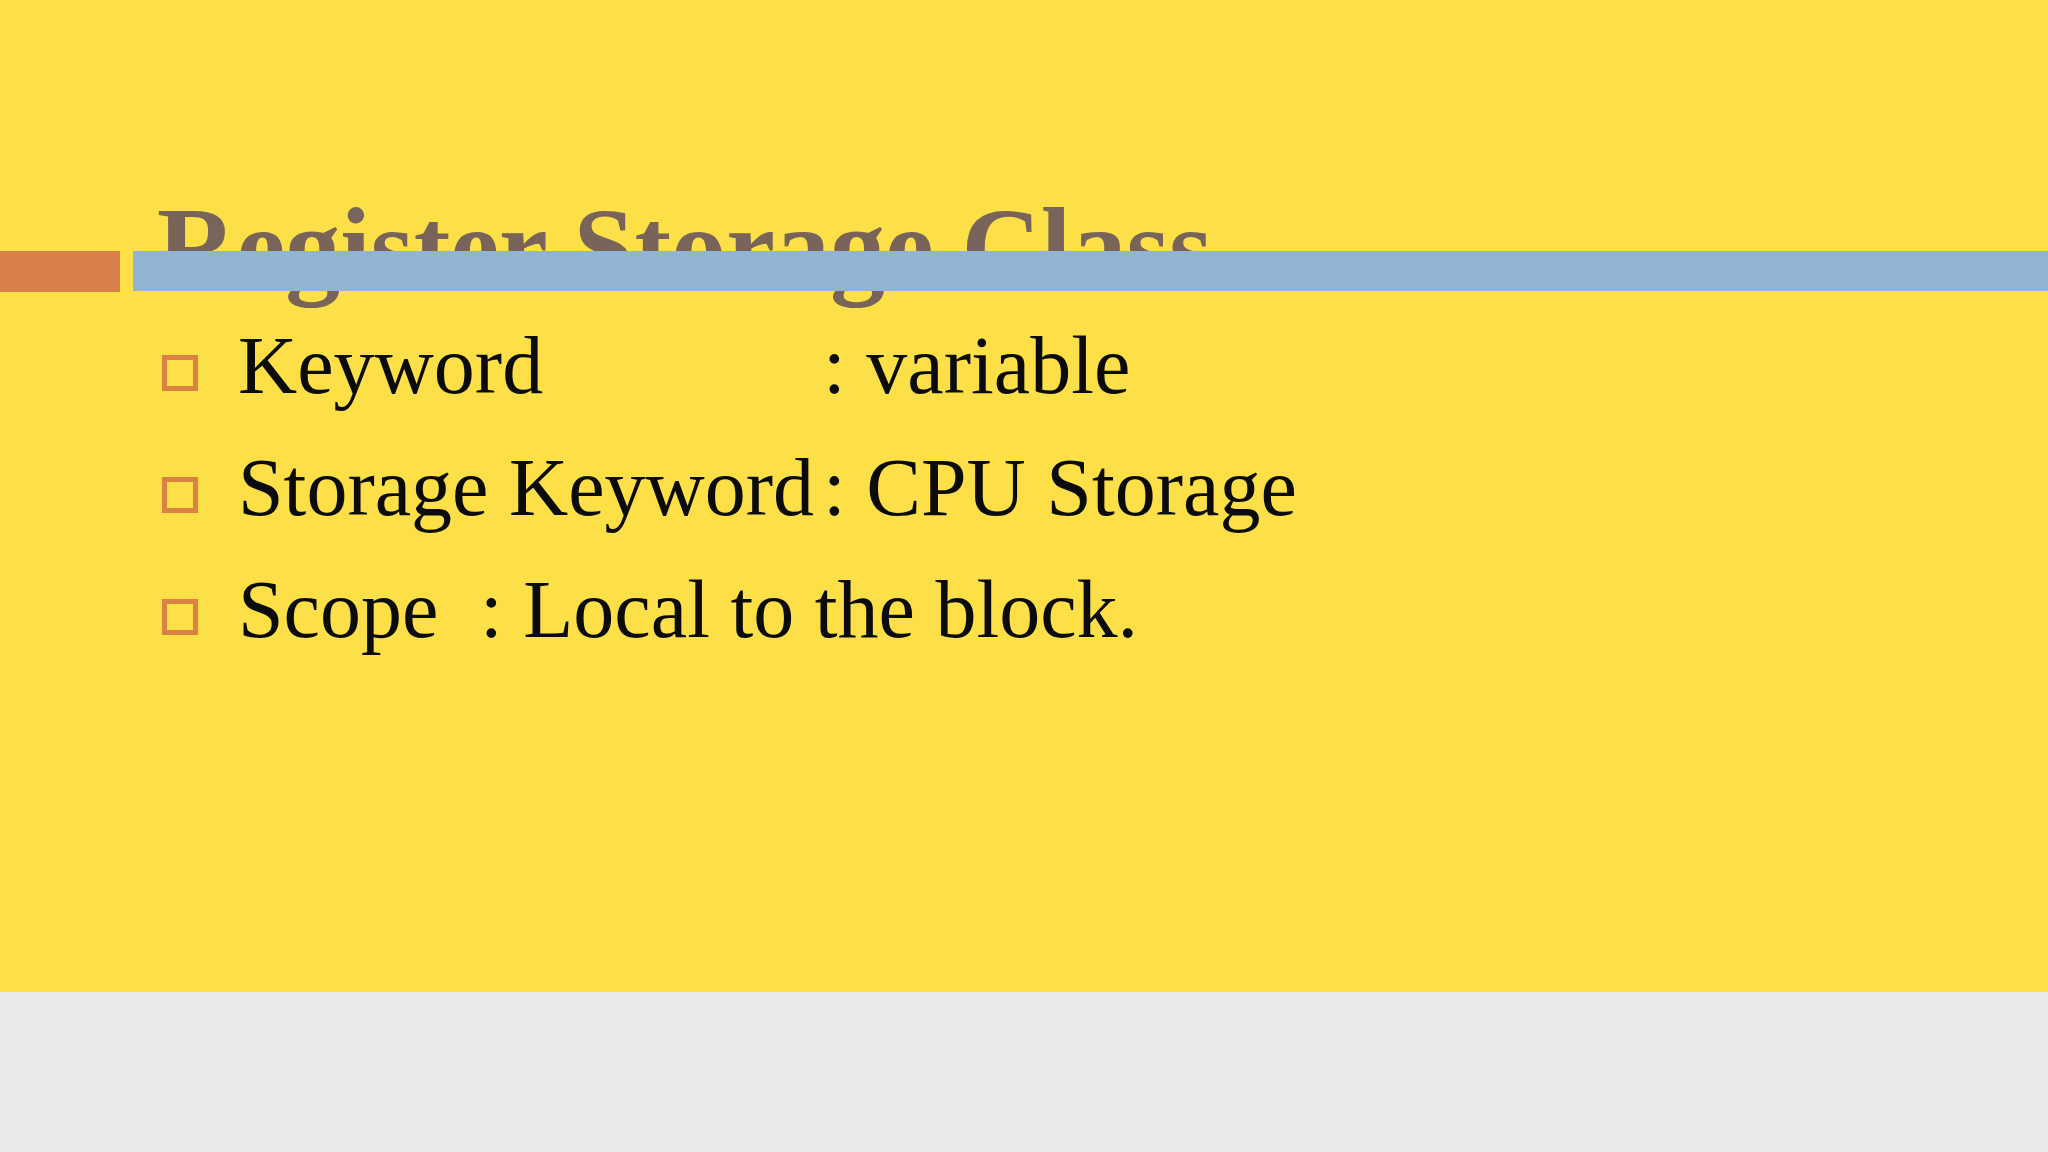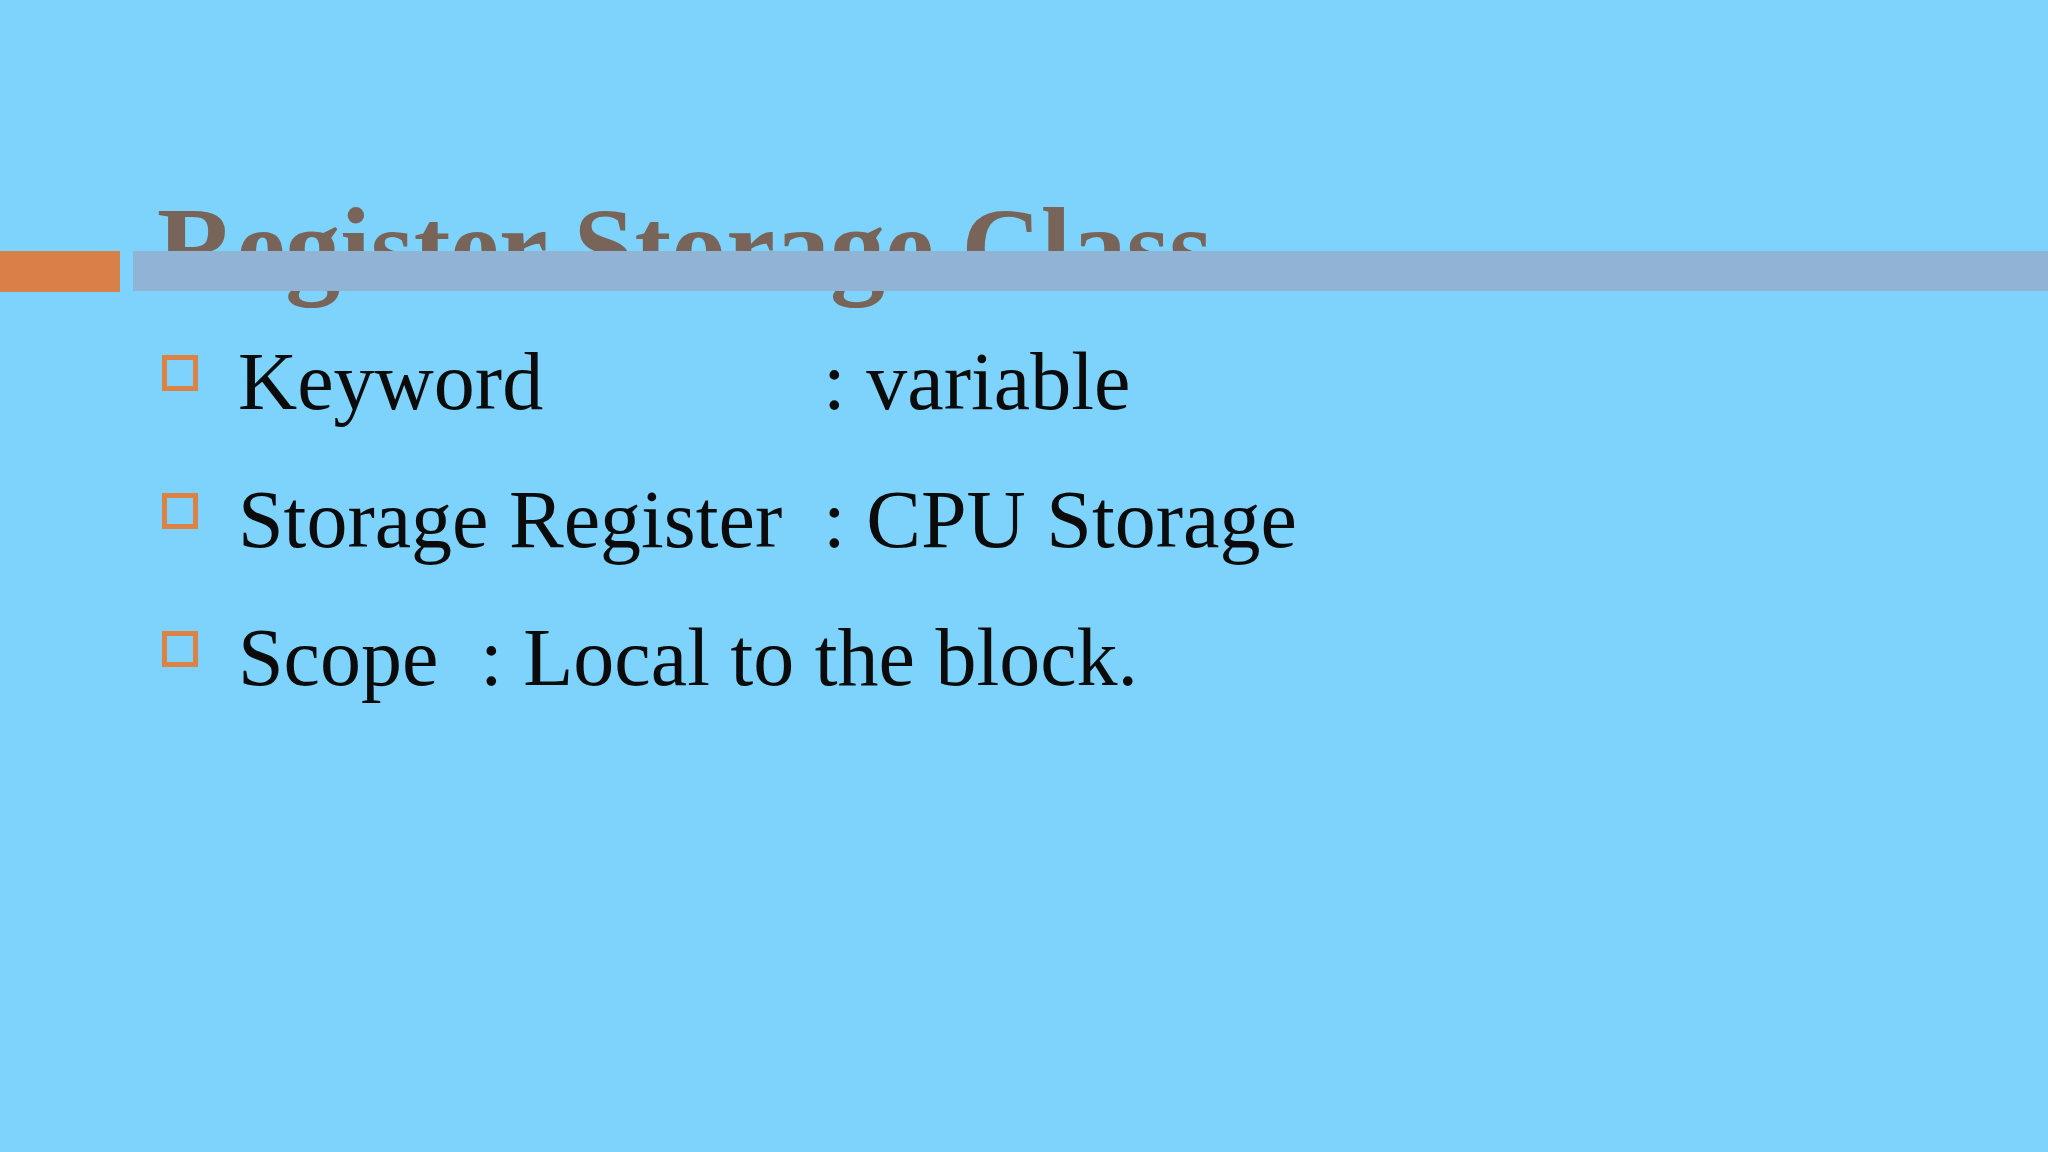--- a/index.html
+++ b/index.html
@@ -3,22 +3,22 @@
 <meta charset="utf-8">
 <style>
   html, body {
     margin: 0;
     padding: 0;
     background: #e9e9e9;
   }
   .slide {
     position: relative;
     width: 2048px;
-    height: 1152px;
-    background: #7dd3fc;
+    height: 992px;
+    background: #fde047;
     overflow: hidden;
     font-family: "Liberation Serif", serif;
   }
   
   .title {
     position: absolute;
     left: 157px;
     top: 118px;
     font-family: "Liberation Serif", serif;
     font-weight: bold;
@@ -69,21 +69,20 @@
   }
   .item-text {
     font-size: 82px;
     line-height: 97px;
     color: #0b0b0b;
     width: 1632px;
   }
   .label {
     display: inline-block;
     vertical-align: baseline;
-    margin-top: 16px;
   }
   .label.wide   { width: 585px; }
   .label.narrow { width: 242px; }
 </style>
 </head>
 <body>
 
 <div class="slide">
 
   <h1 class="title">Register Storage Class</h1>
@@ -91,21 +90,21 @@
   <div class="accent-orange"></div>
   <div class="accent-blue"></div>
 
   <ul class="body-list">
     <li>
       <span class="bullet"></span>
       <span class="item-text"><span class="label wide">Keyword</span><span class="value">: variable</span></span>
     </li>
     <li>
       <span class="bullet"></span>
-      <span class="item-text"><span class="label wide">Storage Register</span><span class="value">: CPU Storage</span></span>
+      <span class="item-text"><span class="label wide">Storage Keyword</span><span class="value">: CPU Storage</span></span>
     </li>
     <li>
       <span class="bullet"></span>
       <span class="item-text"><span class="label narrow">Scope</span><span class="value">: Local to the block.</span></span>
     </li>
   </ul>
 
 </div>
 
 </body></html>

